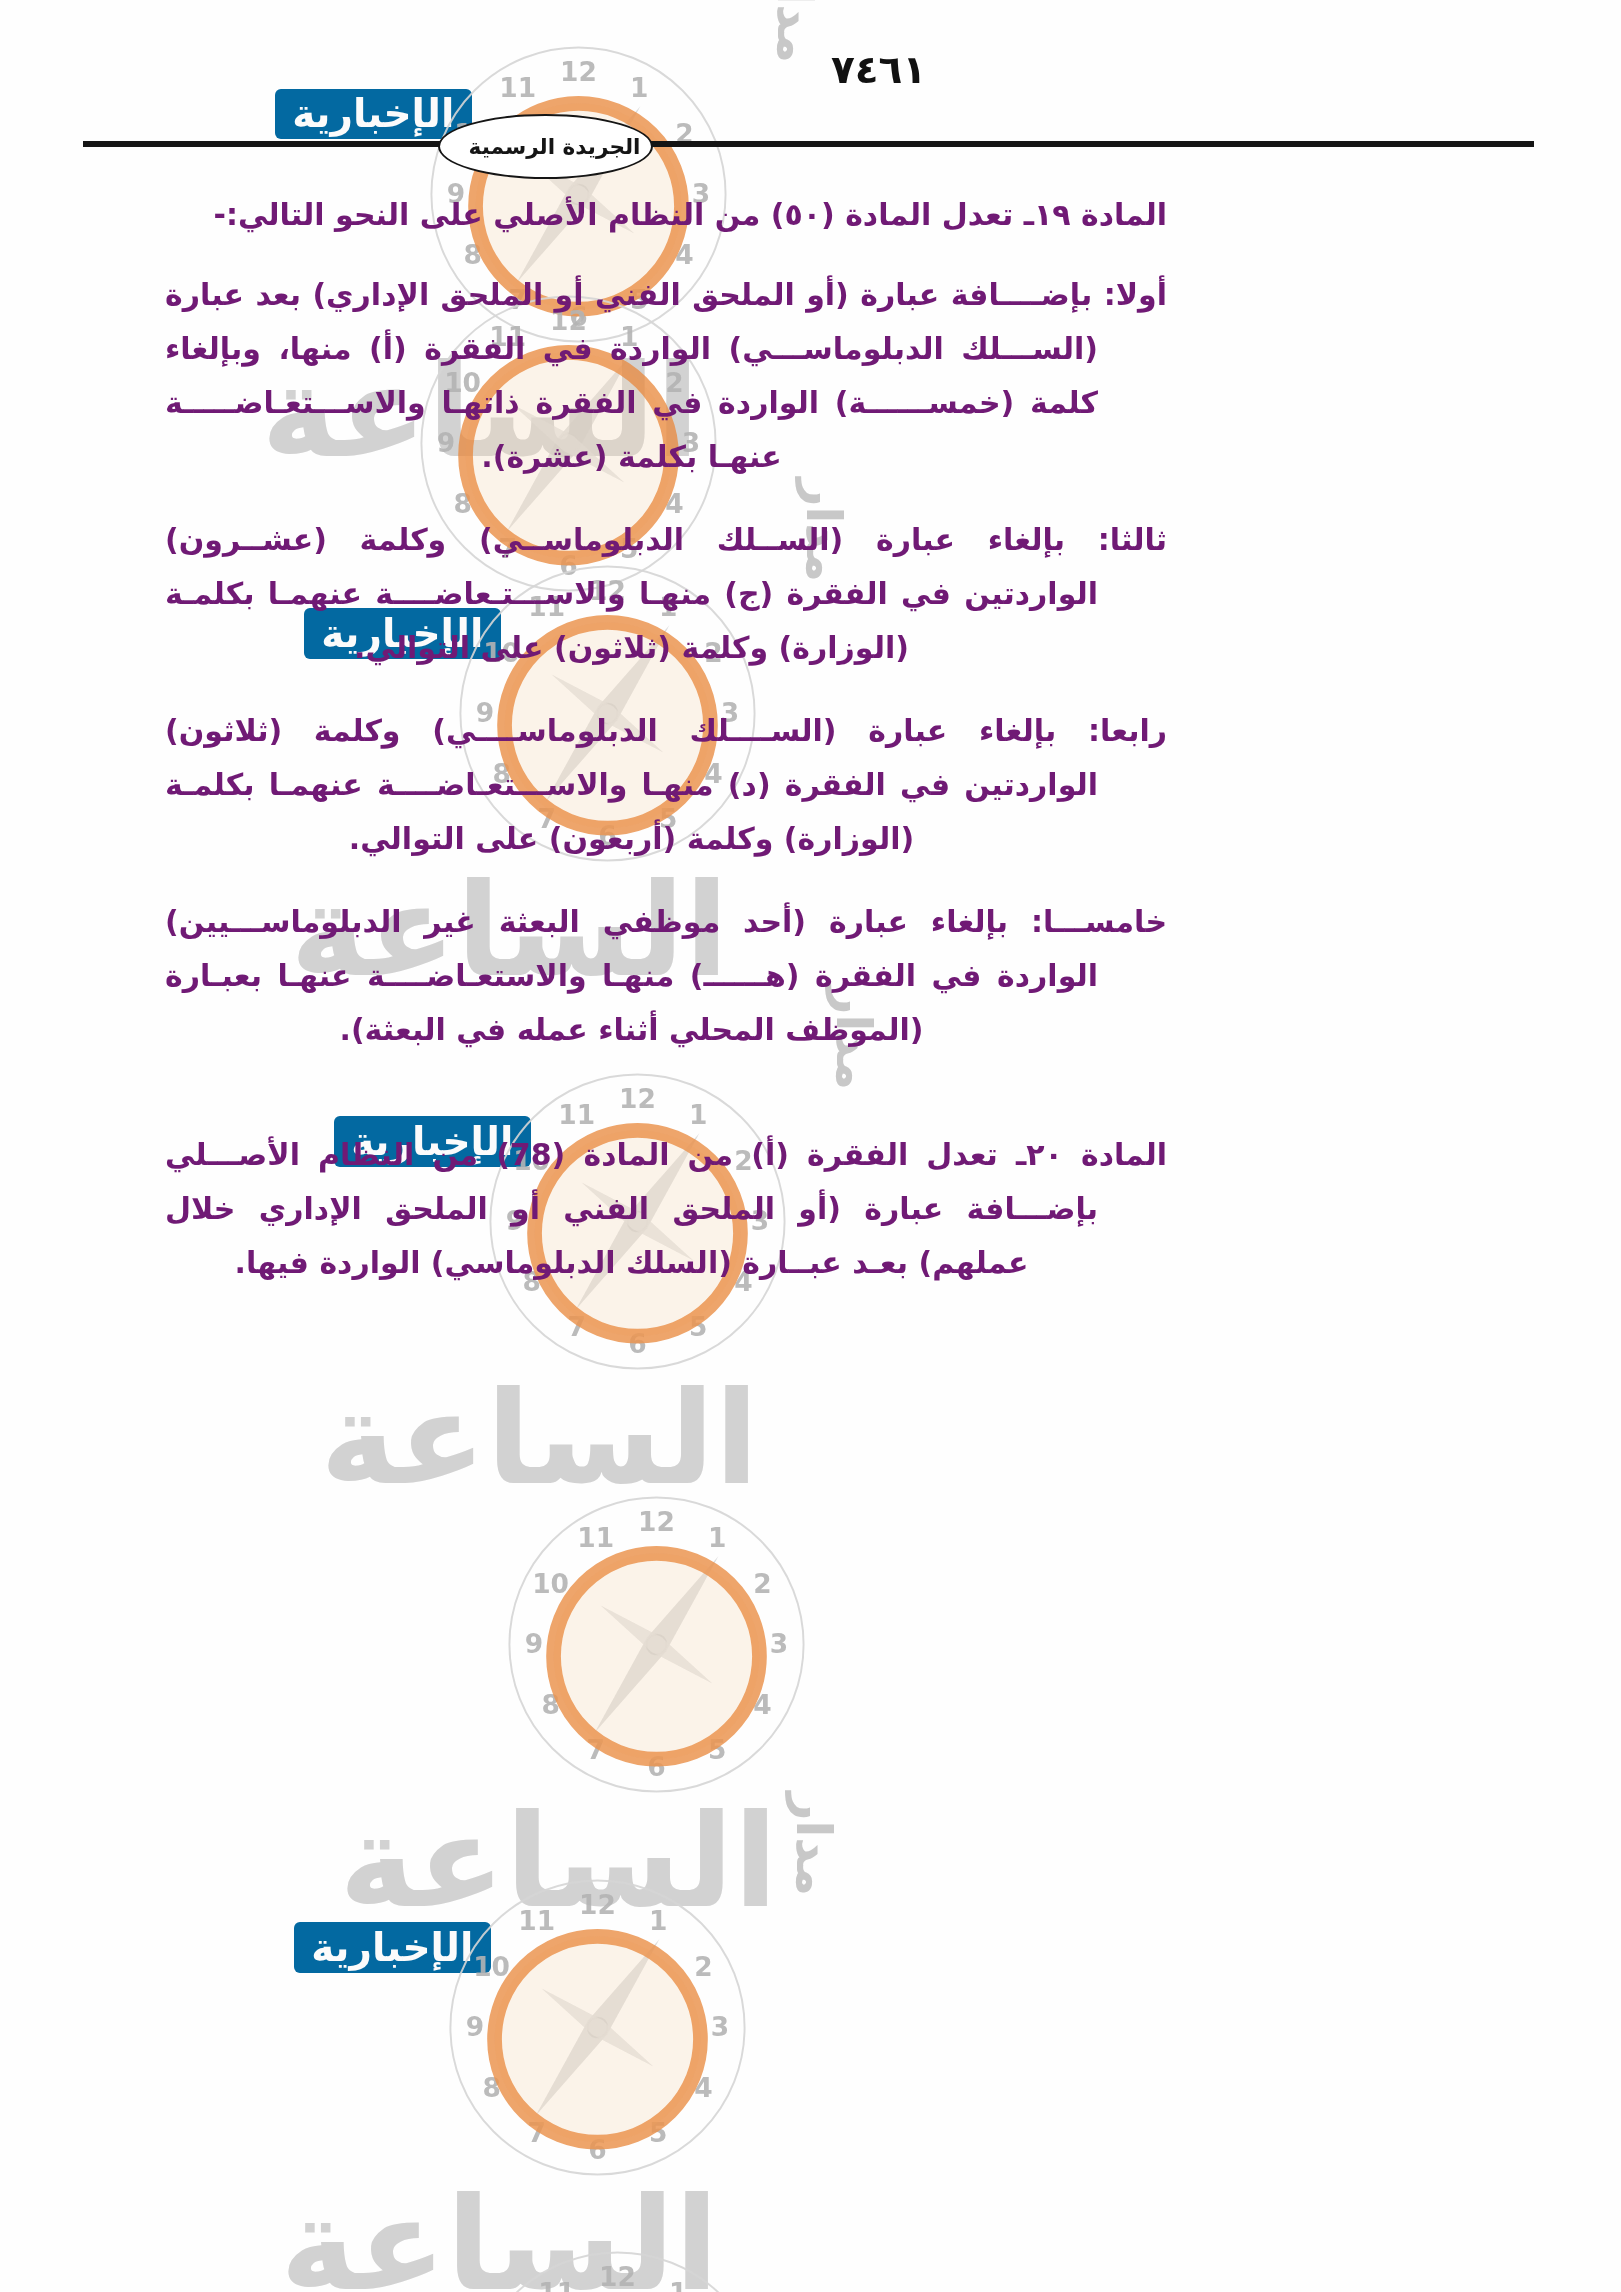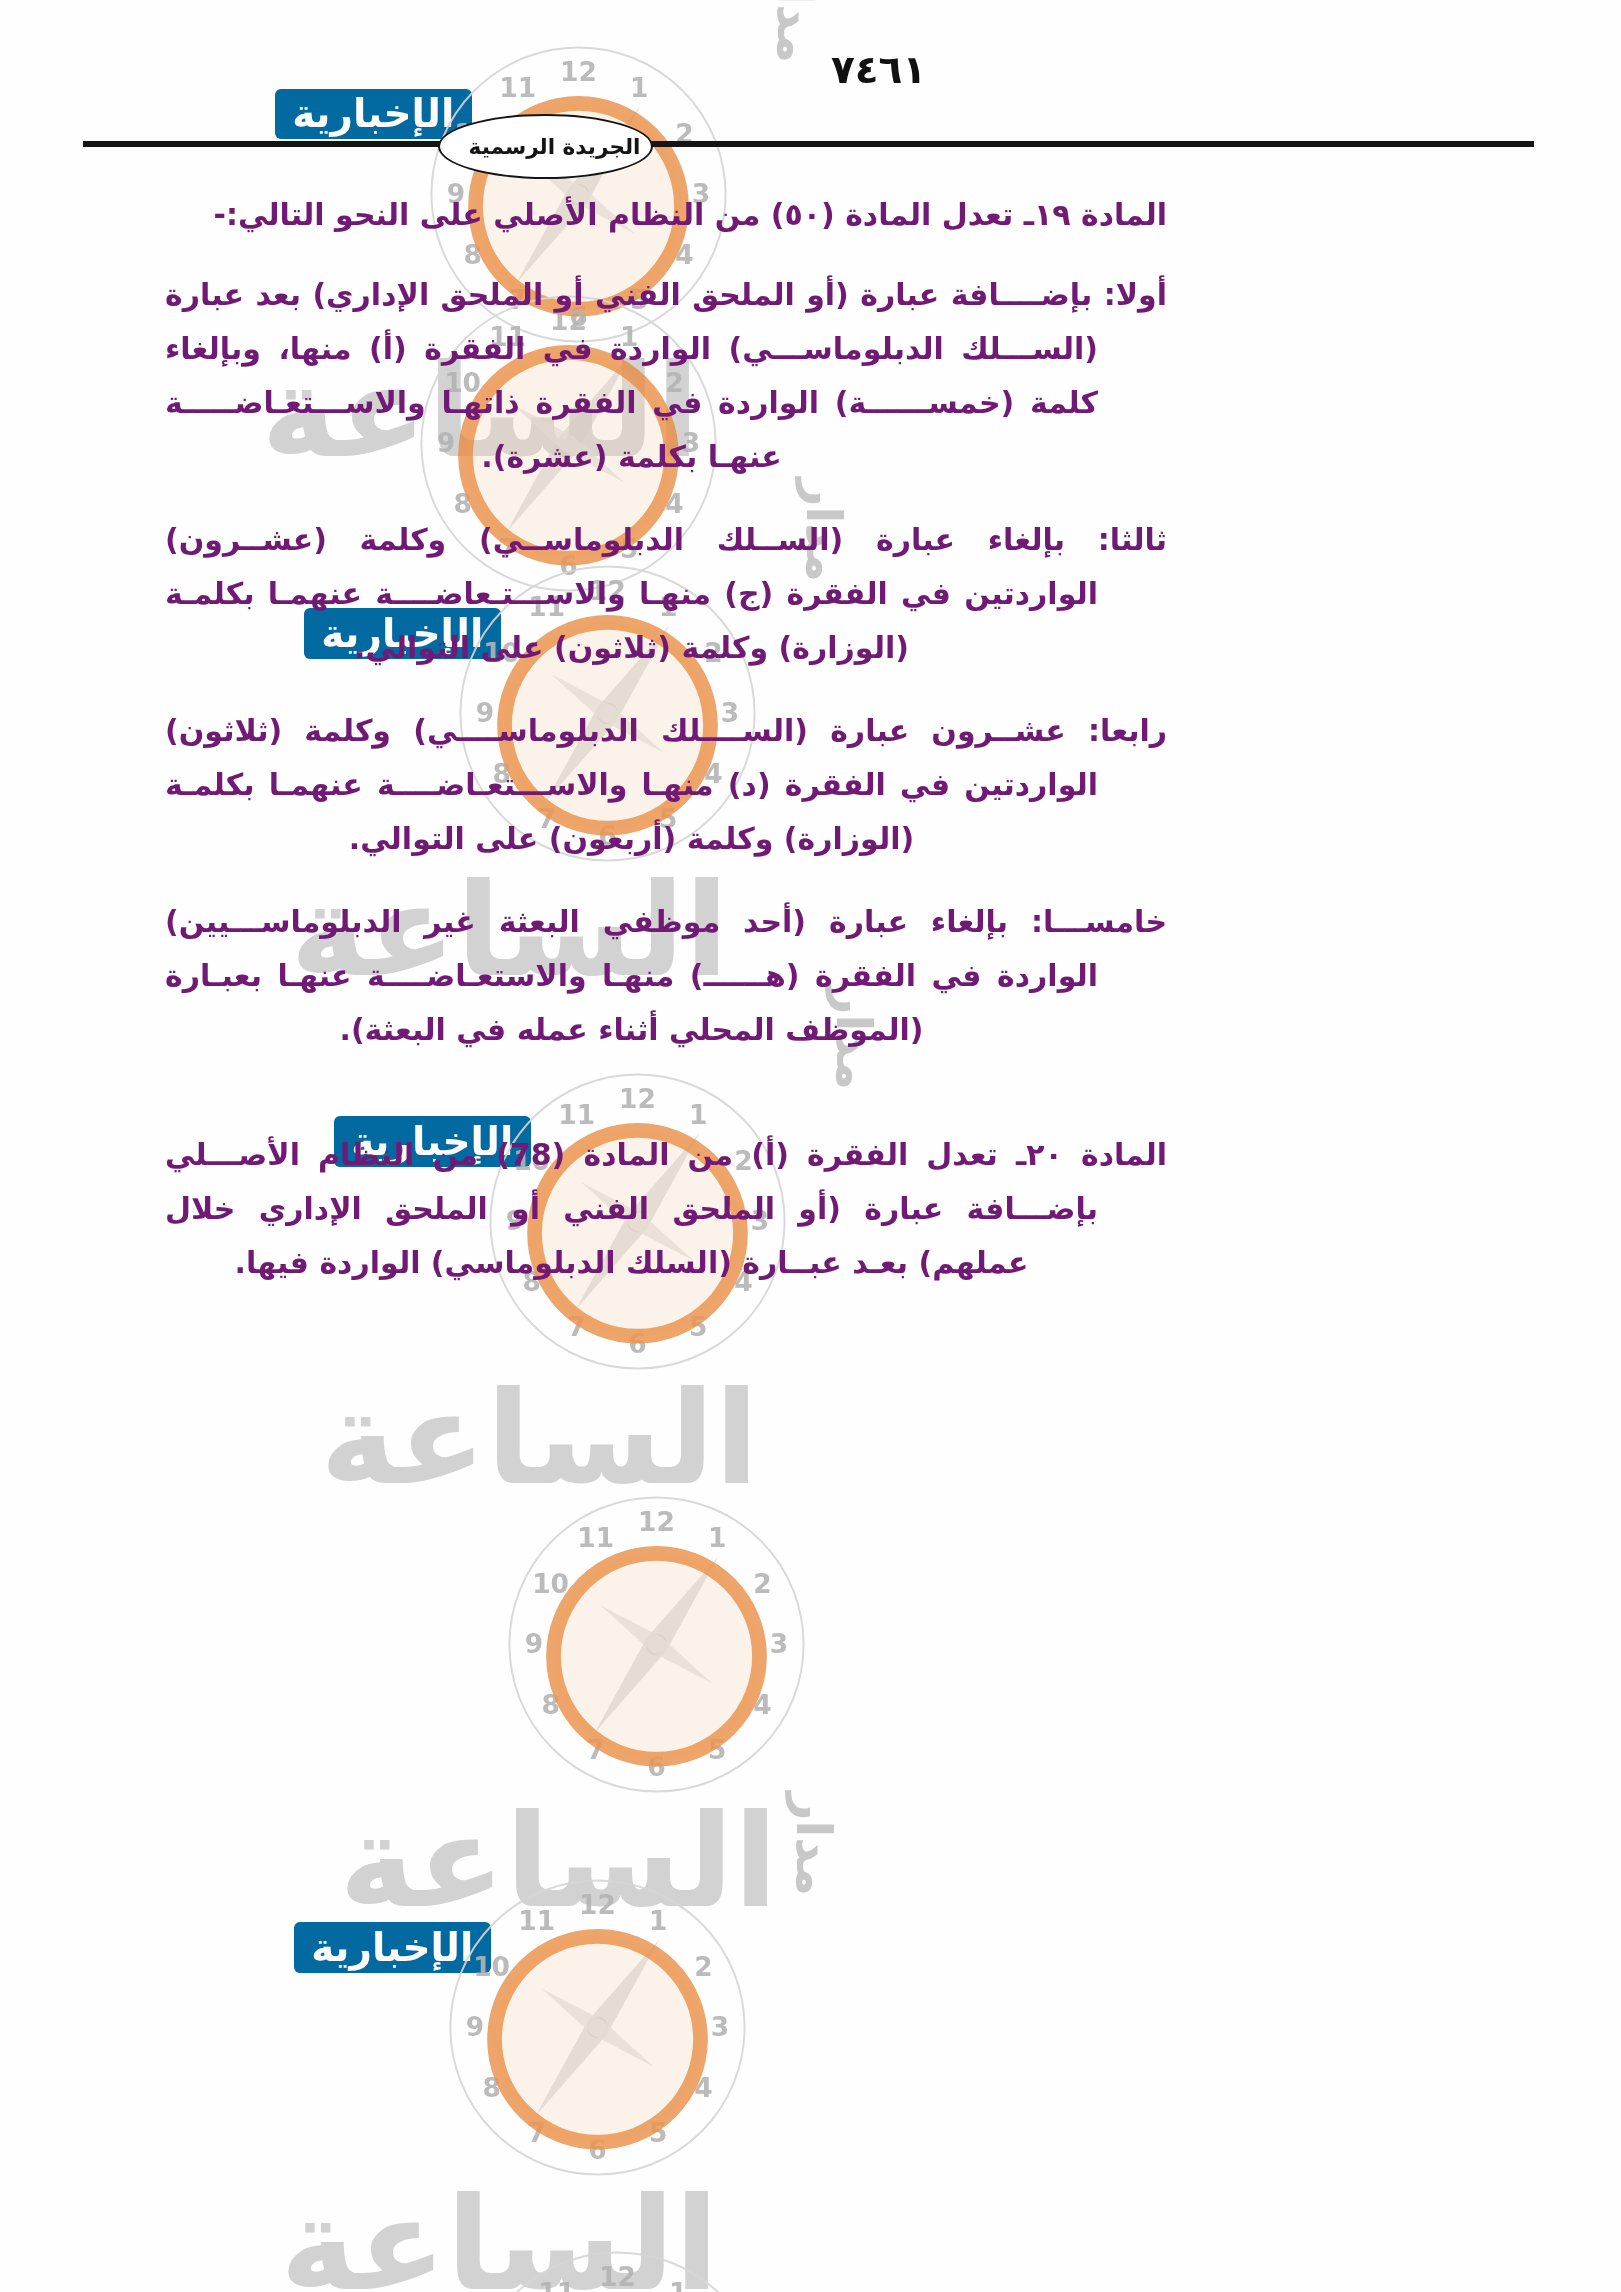--- a/index.html
+++ b/index.html
@@ -152,19 +152,19 @@
   <div class="page-number">٧٤٦١</div>
   <div class="header-rule"></div>
   <div class="gazette-badge">
     <span>الجريدة الرسمية</span>
   </div>
 
   <div class="content">
     <p class="heading">المادة ١٩ـ تعدل المادة (٥٠) من النظام الأصلي على النحو التالي:-</p>
     <p class="clause">أولا: بإضــــافة عبارة (أو الملحق الفني أو الملحق الإداري) بعد عبارة (الســـلك الدبلوماســـي) الواردة في الفقرة (أ)  منها، وبإلغاء كلمة (خمســــــة) الواردة في الفقرة ذاتهـا والاســـتعـاضـــــة عنهـا بكلمة (عشرة).</p>
     <p class="clause">ثالثا: بإلغاء عبارة (الســلك الدبلوماســي) وكلمة (عشــرون) الواردتين في الفقرة (ج) منهـا والاســـتـعاضــــة عنهمـا بكلمـة (الوزارة) وكلمة (ثلاثون) على التوالي.</p>
-    <p class="clause">رابعا: عشــرون عبارة (الســــلك الدبلوماســــي) وكلمة (ثلاثون) الواردتين في الفقرة (د) منهـا والاســـتعـاضــــة عنهمـا بكلمـة (الوزارة) وكلمة (أربعون) على التوالي.</p>
+    <p class="clause">رابعا: بإلغاء عبارة (الســــلك الدبلوماســــي) وكلمة (ثلاثون) الواردتين في الفقرة (د) منهـا والاســـتعـاضــــة عنهمـا بكلمـة (الوزارة) وكلمة (أربعون) على التوالي.</p>
     <p class="clause">خامســـا: بإلغاء عبارة (أحد موظفي البعثة غير الدبلوماســـيين) الواردة في الفقرة (هــــــ) منهـا والاستعـاضــــة عنهـا بعبـارة (الموظف المحلي أثناء عمله في البعثة).</p>
     <p class="clause article20">المادة ٢٠ـ تعدل الفقرة (أ) من المادة (78) من النظام الأصـــلي بإضـــافة عبارة (أو الملحق الفني أو الملحق الإداري خلال عملهم) بعـد عبــارة (السلك الدبلوماسي) الواردة فيها.</p>
   </div>
 
 </div>
 
 
 </body></html>

